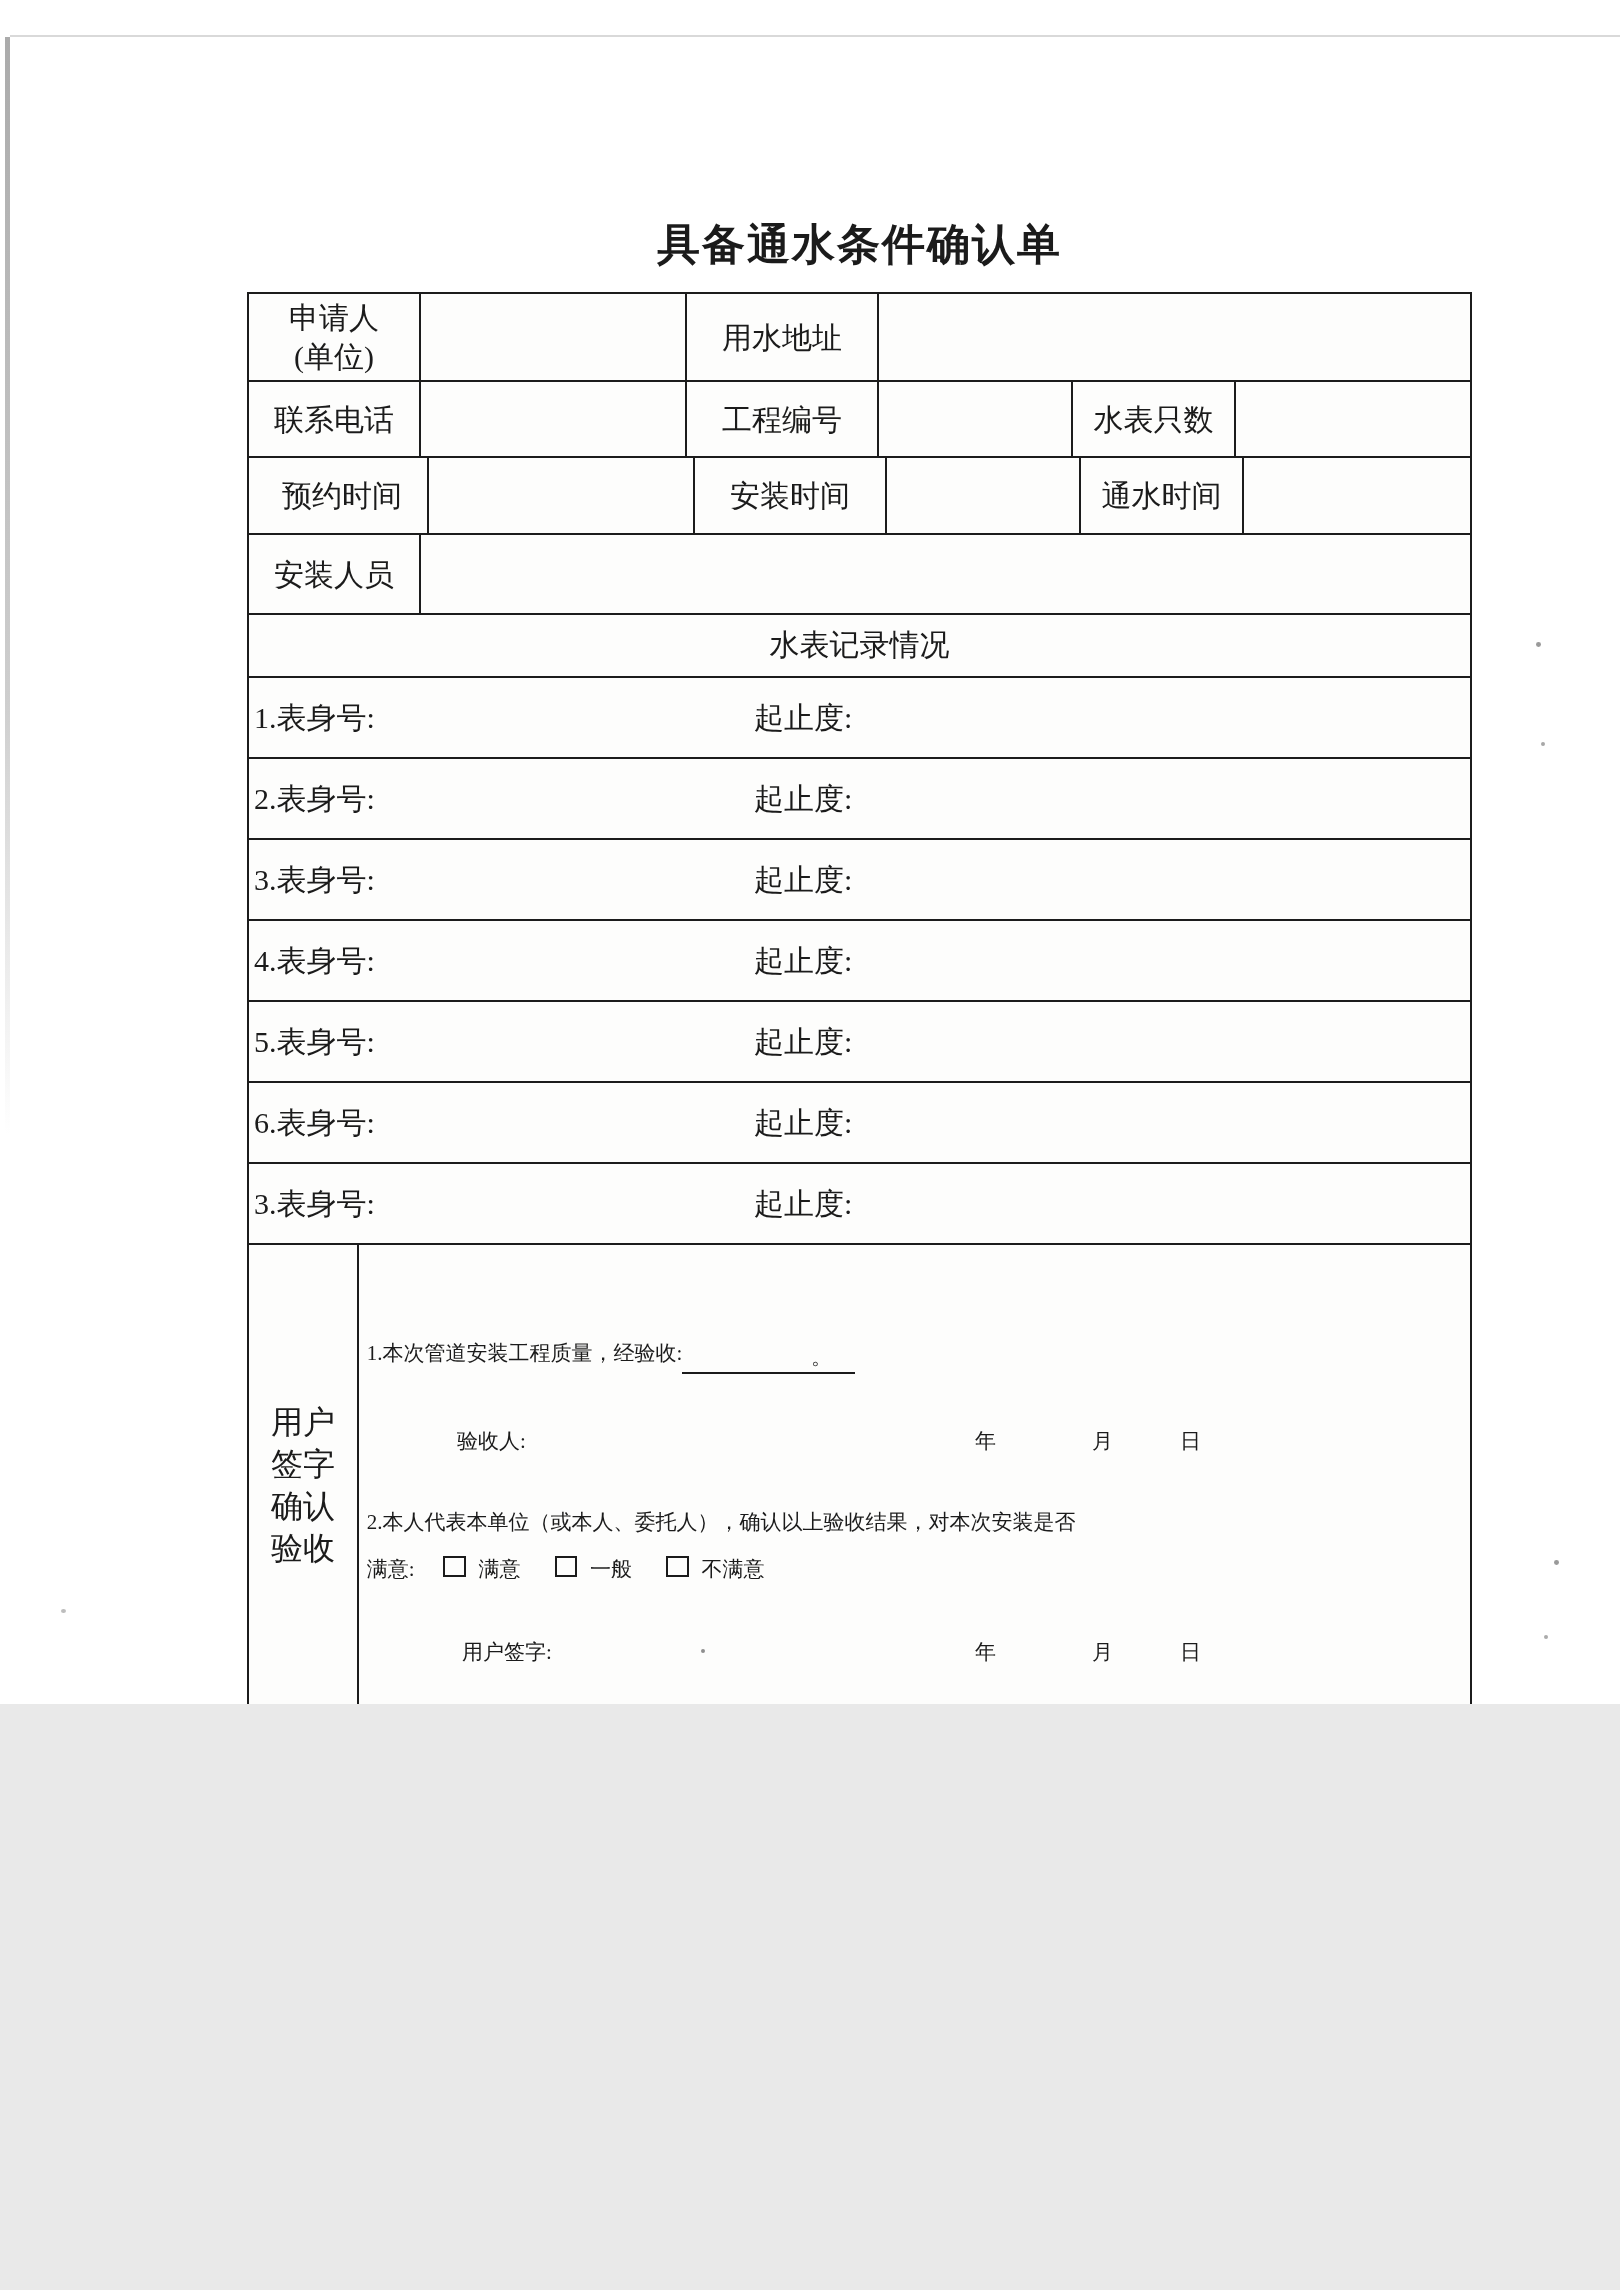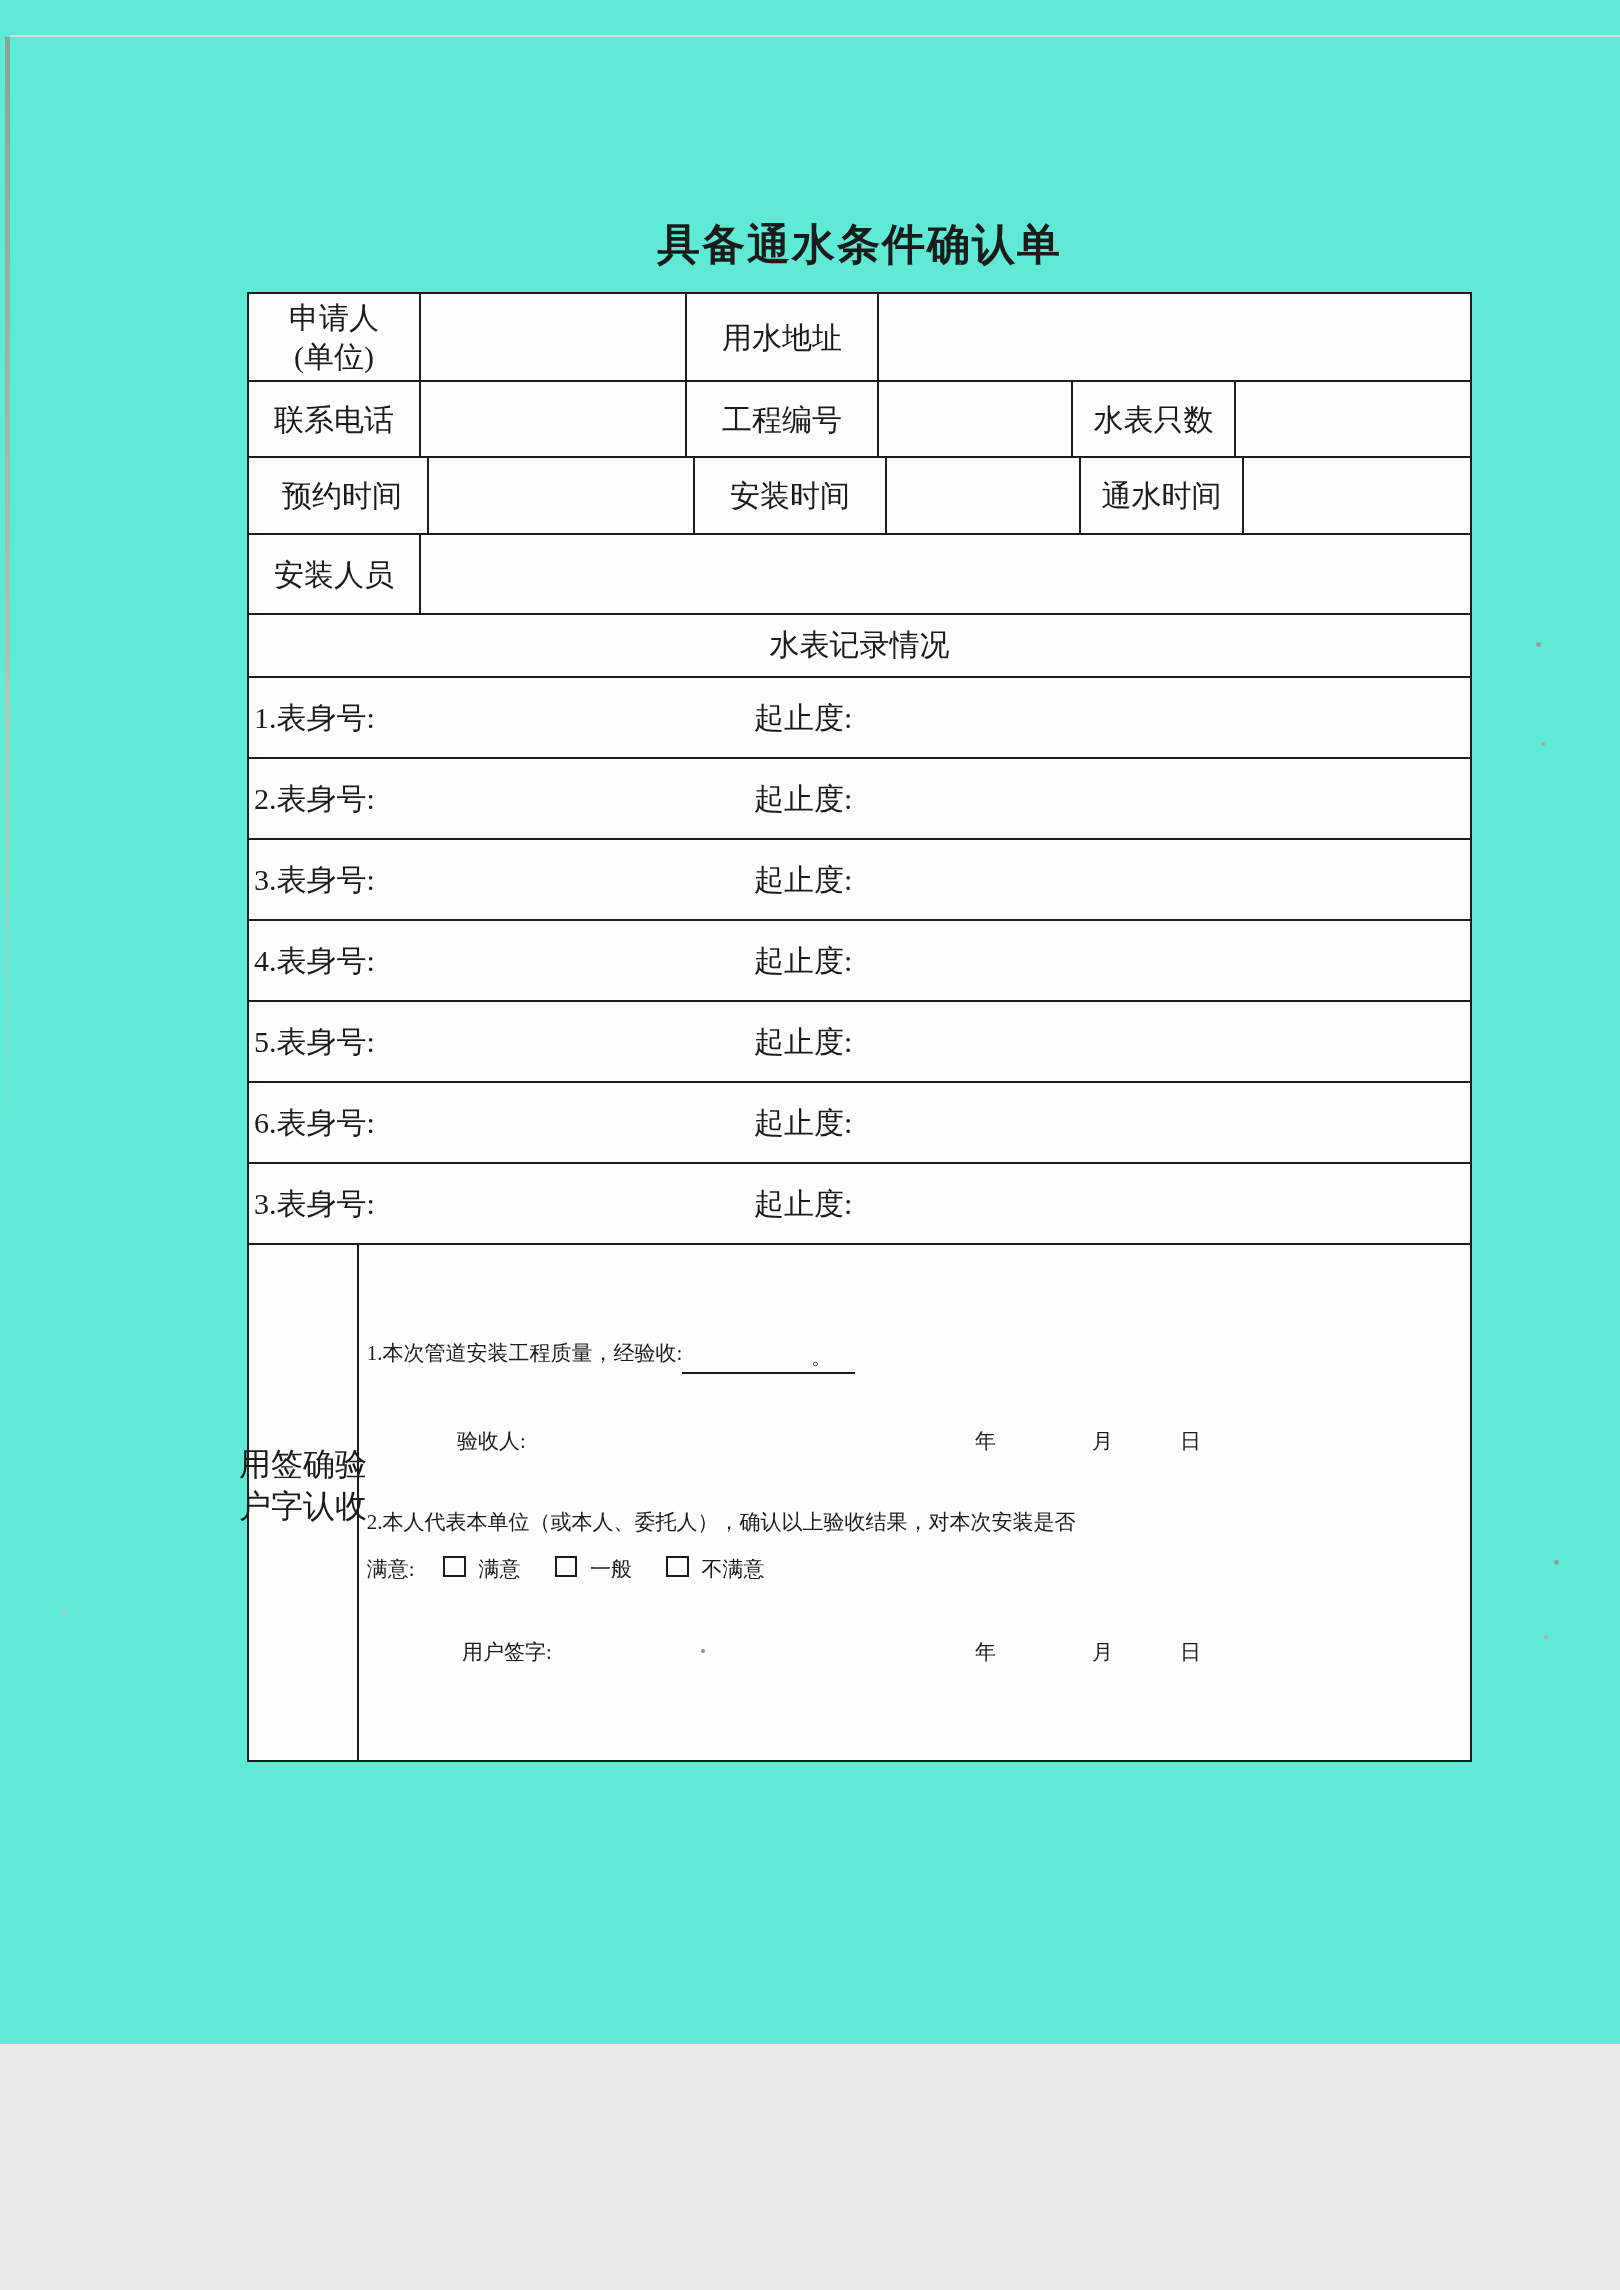--- a/index.html
+++ b/index.html
@@ -1,19 +1,19 @@
 <!DOCTYPE html>
 <html><head>
 <meta charset="utf-8">
 <style>
   html,body{margin:0;padding:0;background:#e9e9e9;}
   .page{
     position:relative;
-    width:1620px;height:2044px;
-    background:#5eead4;
+    width:1620px;height:1704px;
+    background:#ffffff;
     font-family:"Liberation Serif","DejaVu Serif",serif;
     color:#1b1b1b;
     overflow:hidden;
     margin:0 auto;
   }
   
   .scan-edge-left{position:absolute;left:4.9px;top:37px;width:4.9px;height:1098px;
     background:linear-gradient(to bottom,#8f8f8f,#bdbdbd 60%,rgba(200,200,200,0));opacity:.75;}
   .scan-edge-top{position:absolute;left:9.8px;top:35px;width:1610px;height:2px;background:#d9d9d9;}
   .speck{position:absolute;border-radius:50%;}
@@ -39,21 +39,21 @@
   .h-sec{height:63px;} .h-meter{height:81px;} .h-note{height:96px;}
 
   .section-head{flex:1;justify-content:center;font-size:30px;}
 
   .meter-cell{flex:1;position:relative;font-size:30px;padding-left:19px;}
   .meter-label{position:absolute;left:4.9px;top:50%;transform:translateY(-50%);}
   .meter-range{position:absolute;left:505px;top:50%;transform:translateY(-50%);}
 
   .sig-row{height:517px;}
   .sig-side{width:108px;justify-content:center;}
-  .sig-side-inner{display:flex;flex-direction:row;align-items:center;
+  .sig-side-inner{display:flex;flex-direction:column;align-items:center;
     font-size:32px;line-height:42px;margin-top:-35px;}
   .sig-content{flex:1;position:relative;font-size:21px;}
   .sig-line{position:absolute;left:0;width:100%;height:41px;line-height:41px;}
   .sl-item1{top:88px;left:7.8px;width:auto;}
   .sl-inspector{top:176px;}
   .sl-item2a{top:257px;left:7.8px;width:auto;}
   .sl-item2b{top:304px;left:7.8px;width:auto;}
   .sl-usersign{top:387px;}
   .abs{position:absolute;top:0;}
   .x-insp{left:98px;} .x-usersign{left:103px;}

